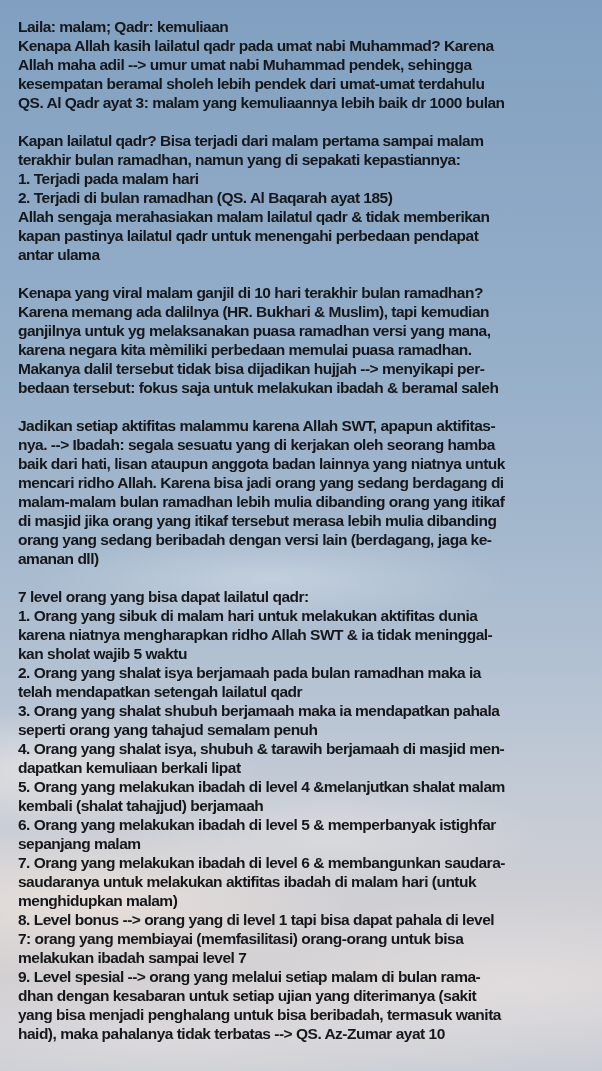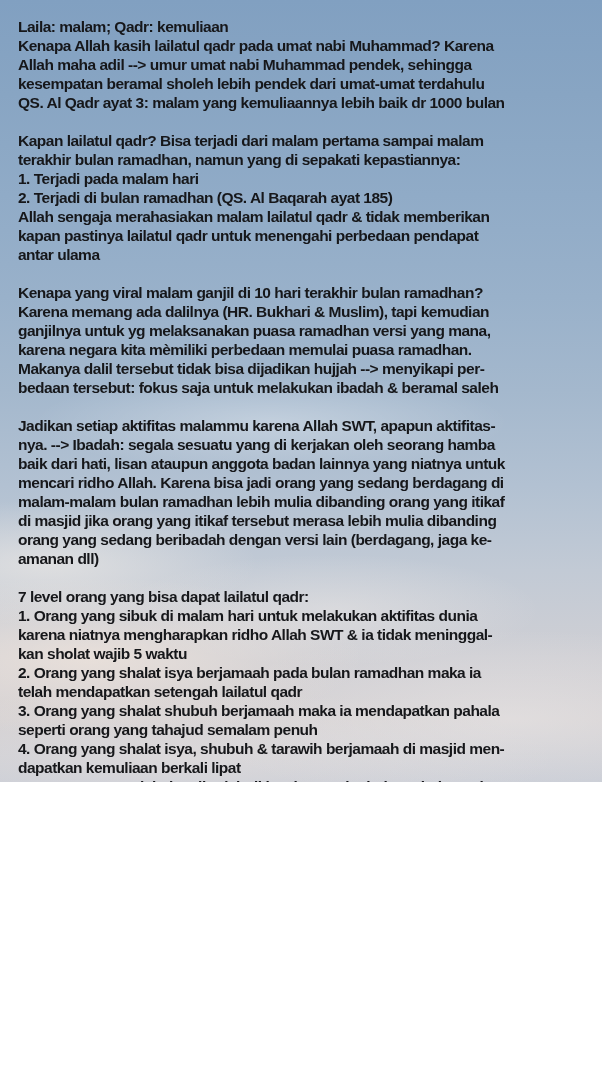--- a/index.html
+++ b/index.html
@@ -2,21 +2,21 @@
 <html><head>
 <meta charset="utf-8">
 <style>
   html, body {
     margin: 0;
     padding: 0;
   }
   .canvas {
     position: relative;
     width: 602px;
-    height: 782px;
+    height: 1071px;
     overflow: hidden;
     font-family: "Liberation Sans", "DejaVu Sans", sans-serif;
   }
   .sky {
     position: absolute;
     inset: 0;
     background:
       radial-gradient(ellipse 340px 70px at 45% 54%, rgba(255,255,255,0.30), transparent 70%),
       radial-gradient(ellipse 300px 90px at 8% 72%,  rgba(252,244,235,0.50), transparent 70%),
       radial-gradient(ellipse 380px 110px at 15% 84%, rgba(247,233,221,0.62), transparent 72%),

